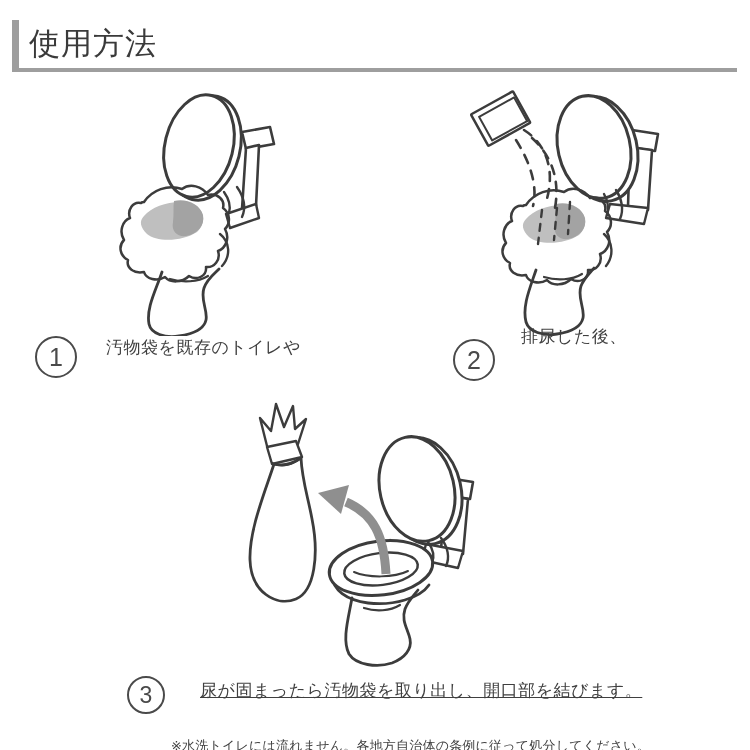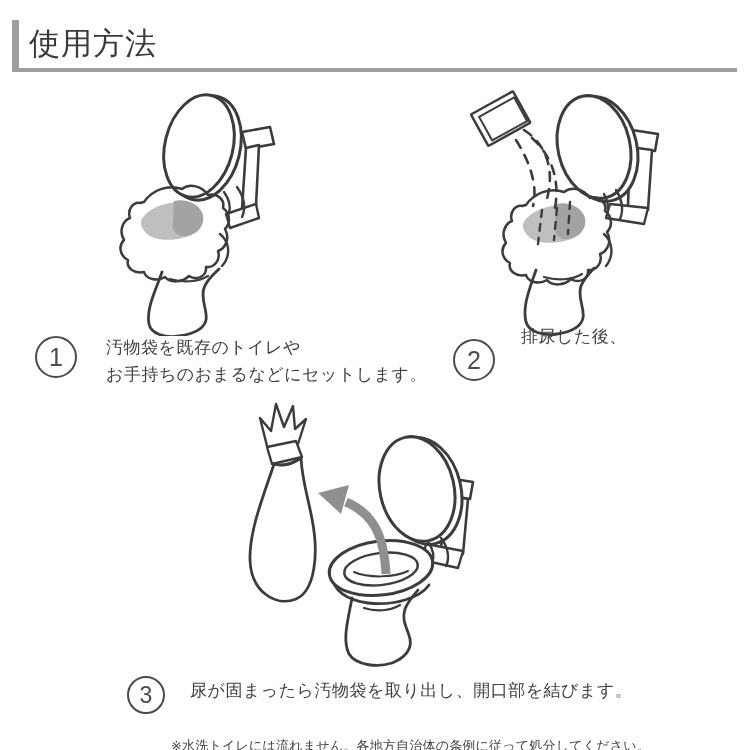--- a/index.html
+++ b/index.html
@@ -29,21 +29,21 @@
     display:flex; align-items:center; justify-content:center;
     font-size:25px; line-height:1;
   }
   .badge-1 { left:35px;  top:336px; width:42px; height:42px; }
   .badge-2 { left:453px; top:339px; width:42px; height:42px; }
   .badge-3 { left:127px; top:676px; width:38px; height:38px; font-size:23px; }
 
   .step-text { position:absolute; font-size:17px; line-height:27px; letter-spacing:0.5px; color:#3f3f3f; white-space:nowrap;margin-left:20px; }
   .step-text-1 { left:86px;  top:334px; }
   .step-text-2 { left:501px; top:323px; }
-  .step-text-3 { left:170px; top:677px; }
+  .step-text-3 { left:180px; top:677px;text-decoration:underline; }
 
   .footnote { position:absolute; left:171px; top:737px; font-size:13px; letter-spacing:0.2px; color:#3f3f3f; white-space:nowrap; }
 
   svg .ink { stroke:#3c3c3c; stroke-linecap:round; stroke-linejoin:round; fill:none; }
   svg .white-fill { fill:#ffffff; }
 </style>
 </head>
 <body>
 
 <div class="page">
@@ -119,21 +119,20 @@
       <path d="M99 122 L96 154"></path>
       <path d="M112 116 L110 148"></path>
     </g>
   </svg>
 
   <div class="badge badge-1">
     <span>1</span>
   </div>
   <div class="step-text step-text-1">
     <div>汚物袋を既存のトイレや</div>
-    <div>お手持ちのおまるなどにセットします。</div>
   </div>
 
   <div class="badge badge-2">
     <span>2</span>
   </div>
   <div class="step-text step-text-2">
     <div>排尿した後、</div>
   </div>
 
   <svg class="illus illus-3" width="260" height="278" viewBox="0 0 260 278">

